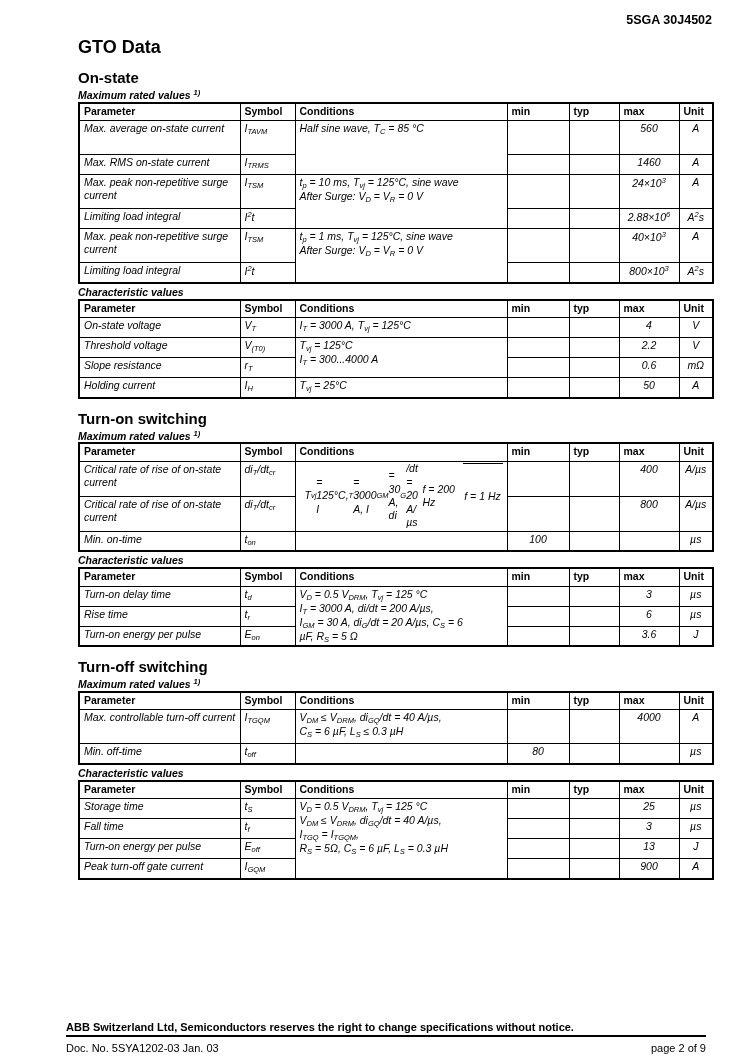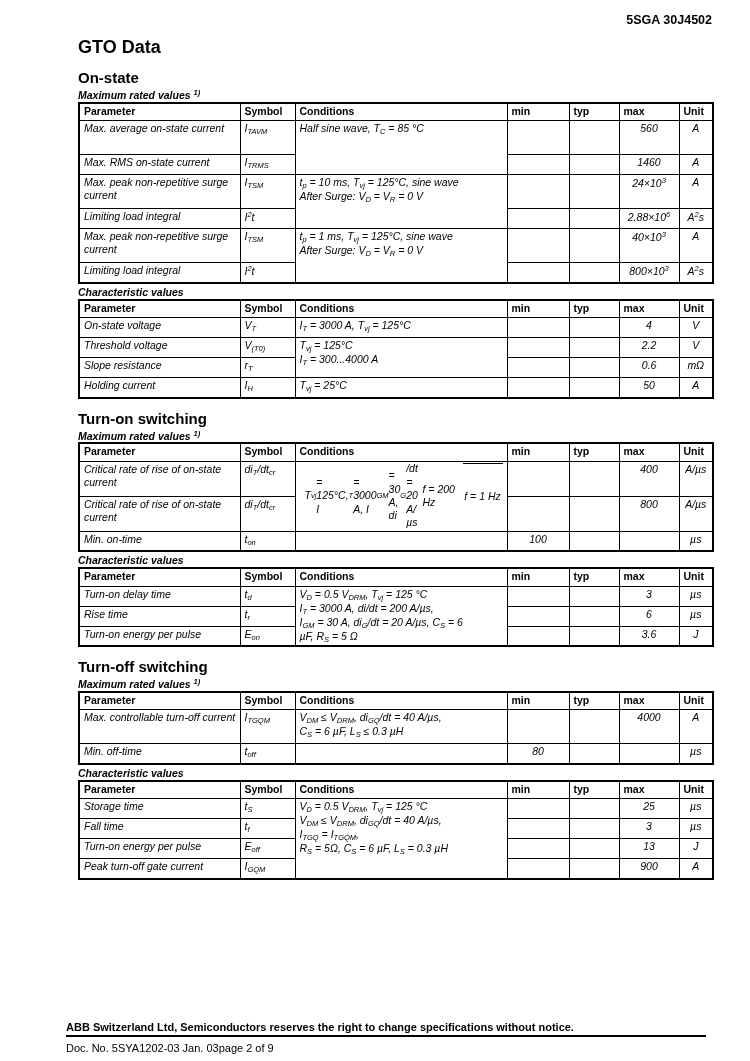--- a/index.html
+++ b/index.html
@@ -21,21 +21,21 @@
   sub{font-size:7.5px;vertical-align:-1.5px;}
   sup{font-size:7.5px;vertical-align:3.5px;}
   td.cond-split-cell{padding:0;}
   .cond-split{display:flex;width:100%;height:67px;}
   .cond-left{flex:1;display:flex;align-items:center;padding-left:5px;}
   .cond-f{width:80px;display:flex;flex-direction:row;}
   .cond-f>div{flex:1;display:flex;align-items:center;justify-content:center;}
   .cond-f .f-bot{border-top:1px solid #000;}
   .footer{position:absolute;left:66px;top:993px;width:640px;margin-top:28px;}
   .notice{font-size:11px;font-weight:bold;padding-bottom:2px;border-bottom:2px solid #000;}
-  .docrow{display:flex;justify-content:flex-start;font-size:11px;padding-top:5px;}
+  .docrow{display:flex;justify-content:space-between;font-size:11px;padding-top:5px;}
 </style>
 </head>
 <body>
 
 <div class="page">
   <div class="content">
 
     <div class="partno">5SGA 30J4502</div>
     <h1 class="doc-title">GTO Data</h1>
 

